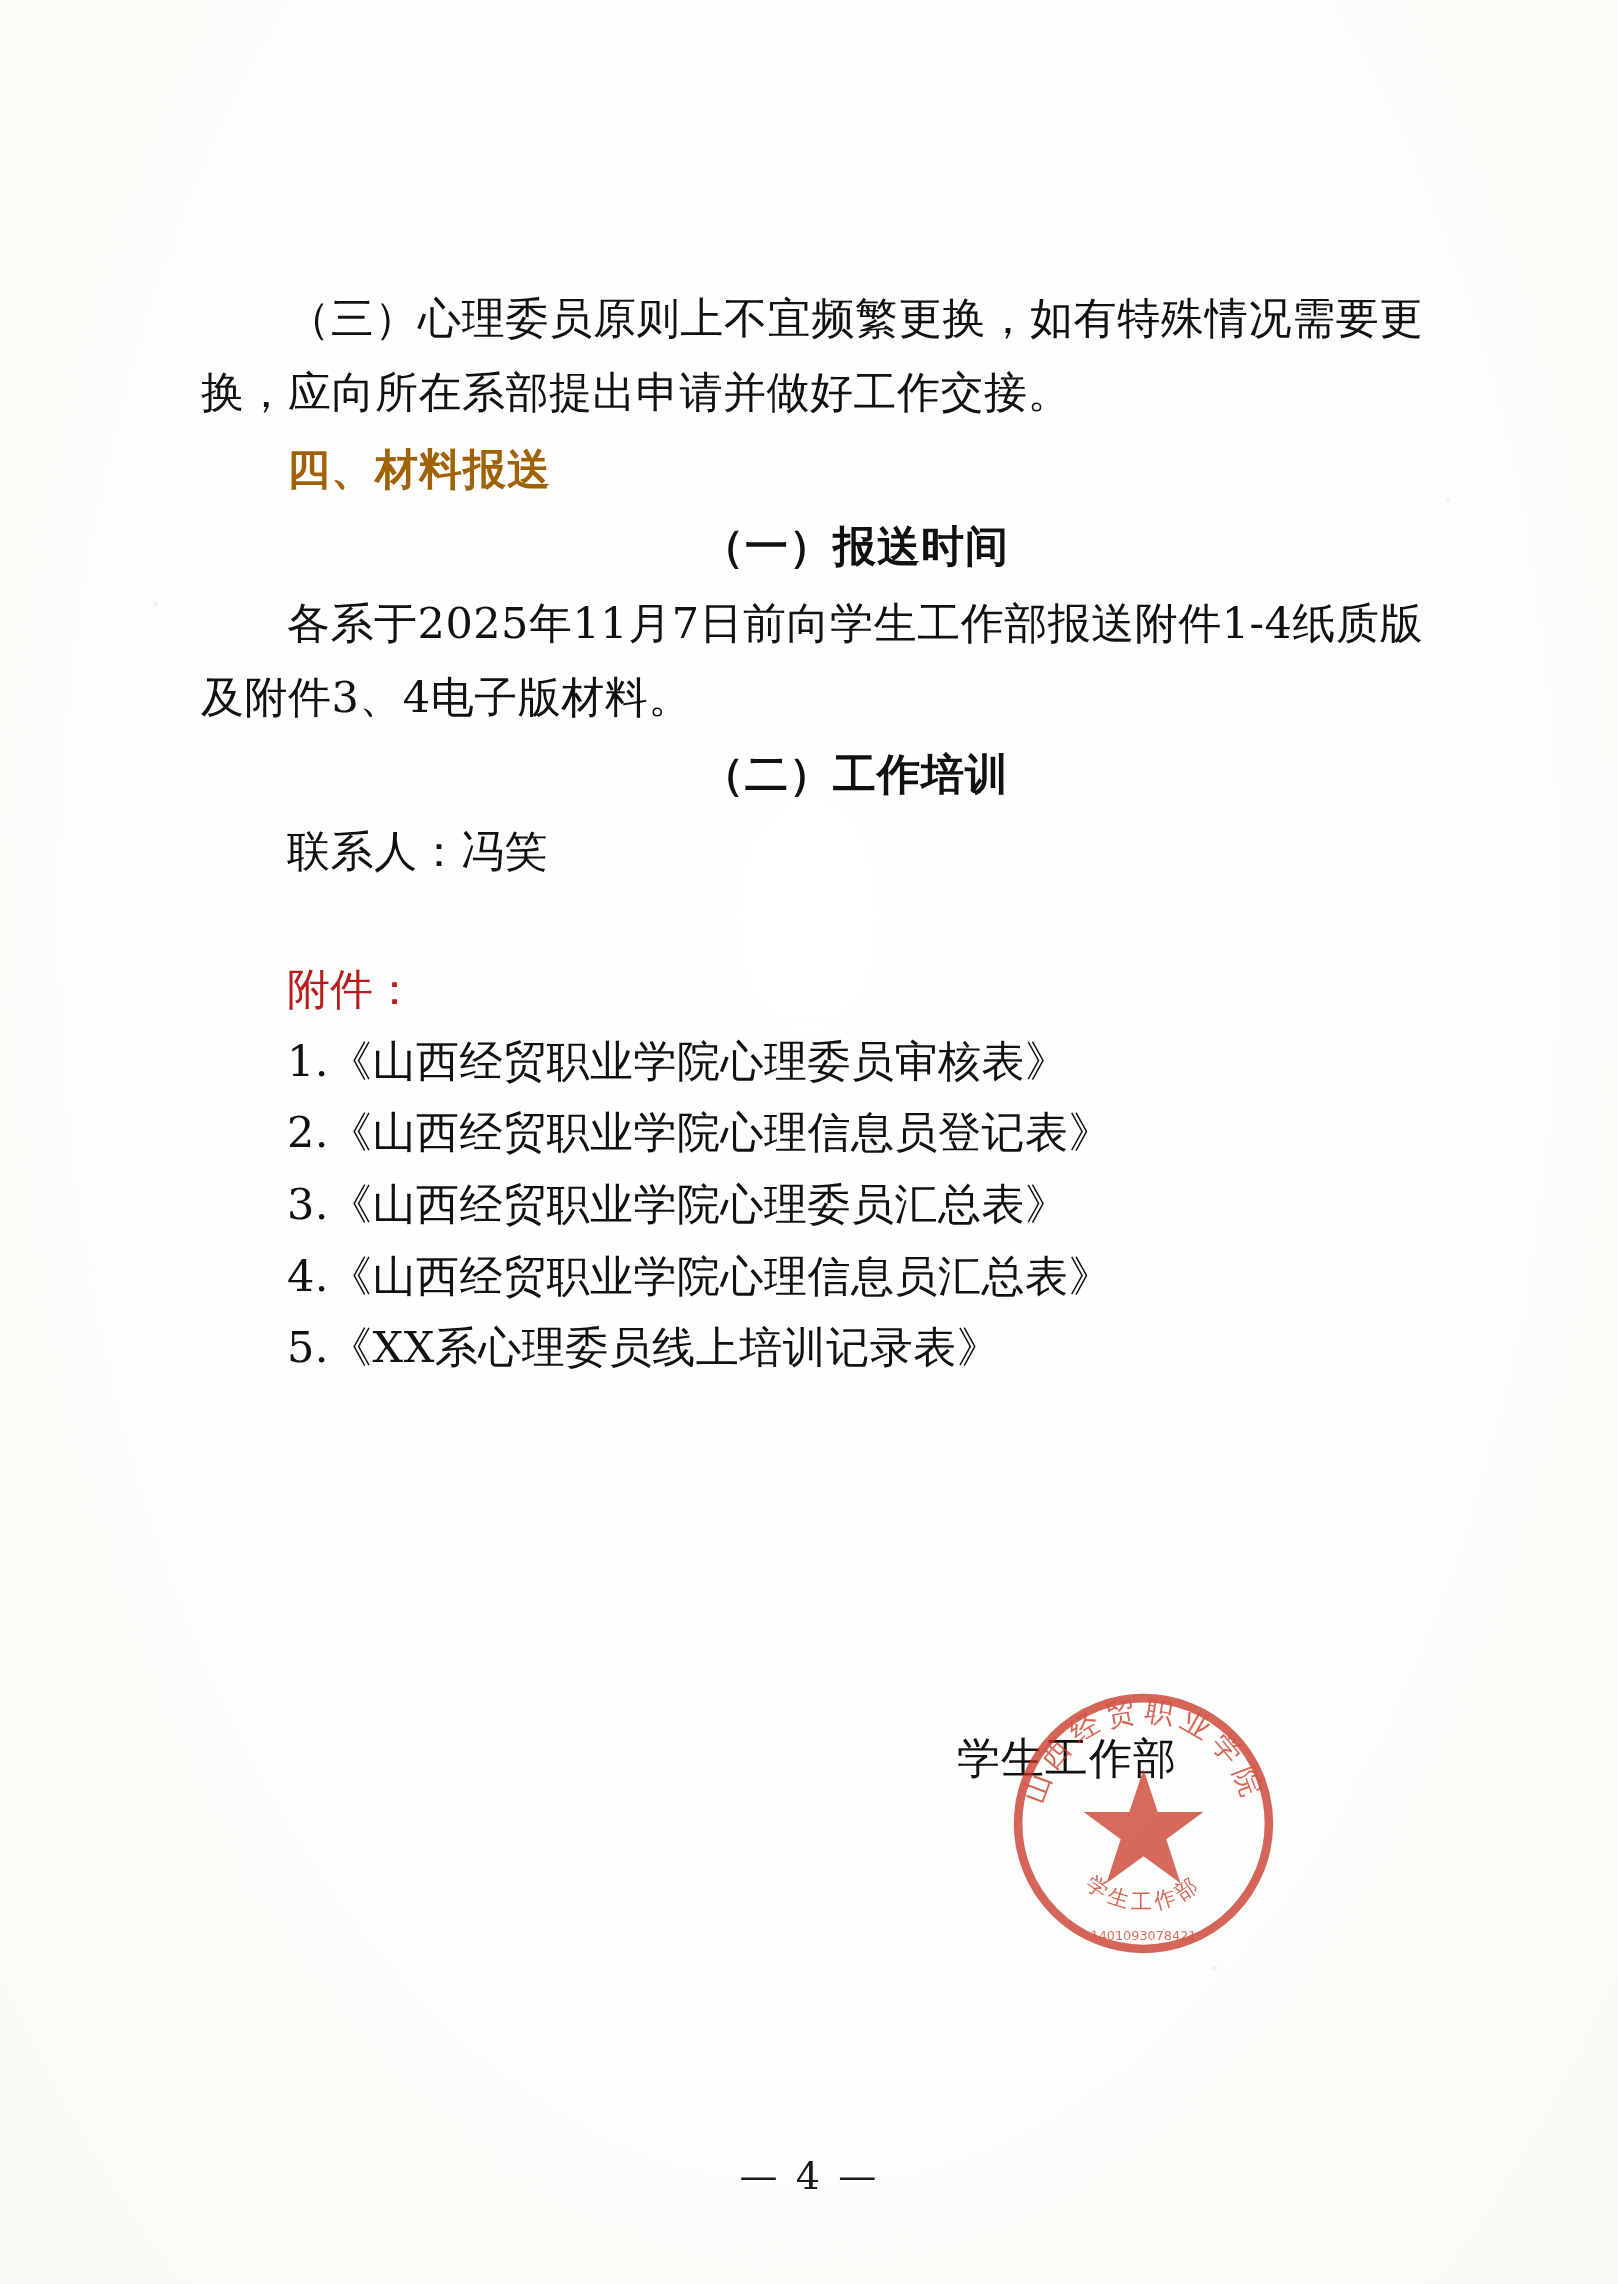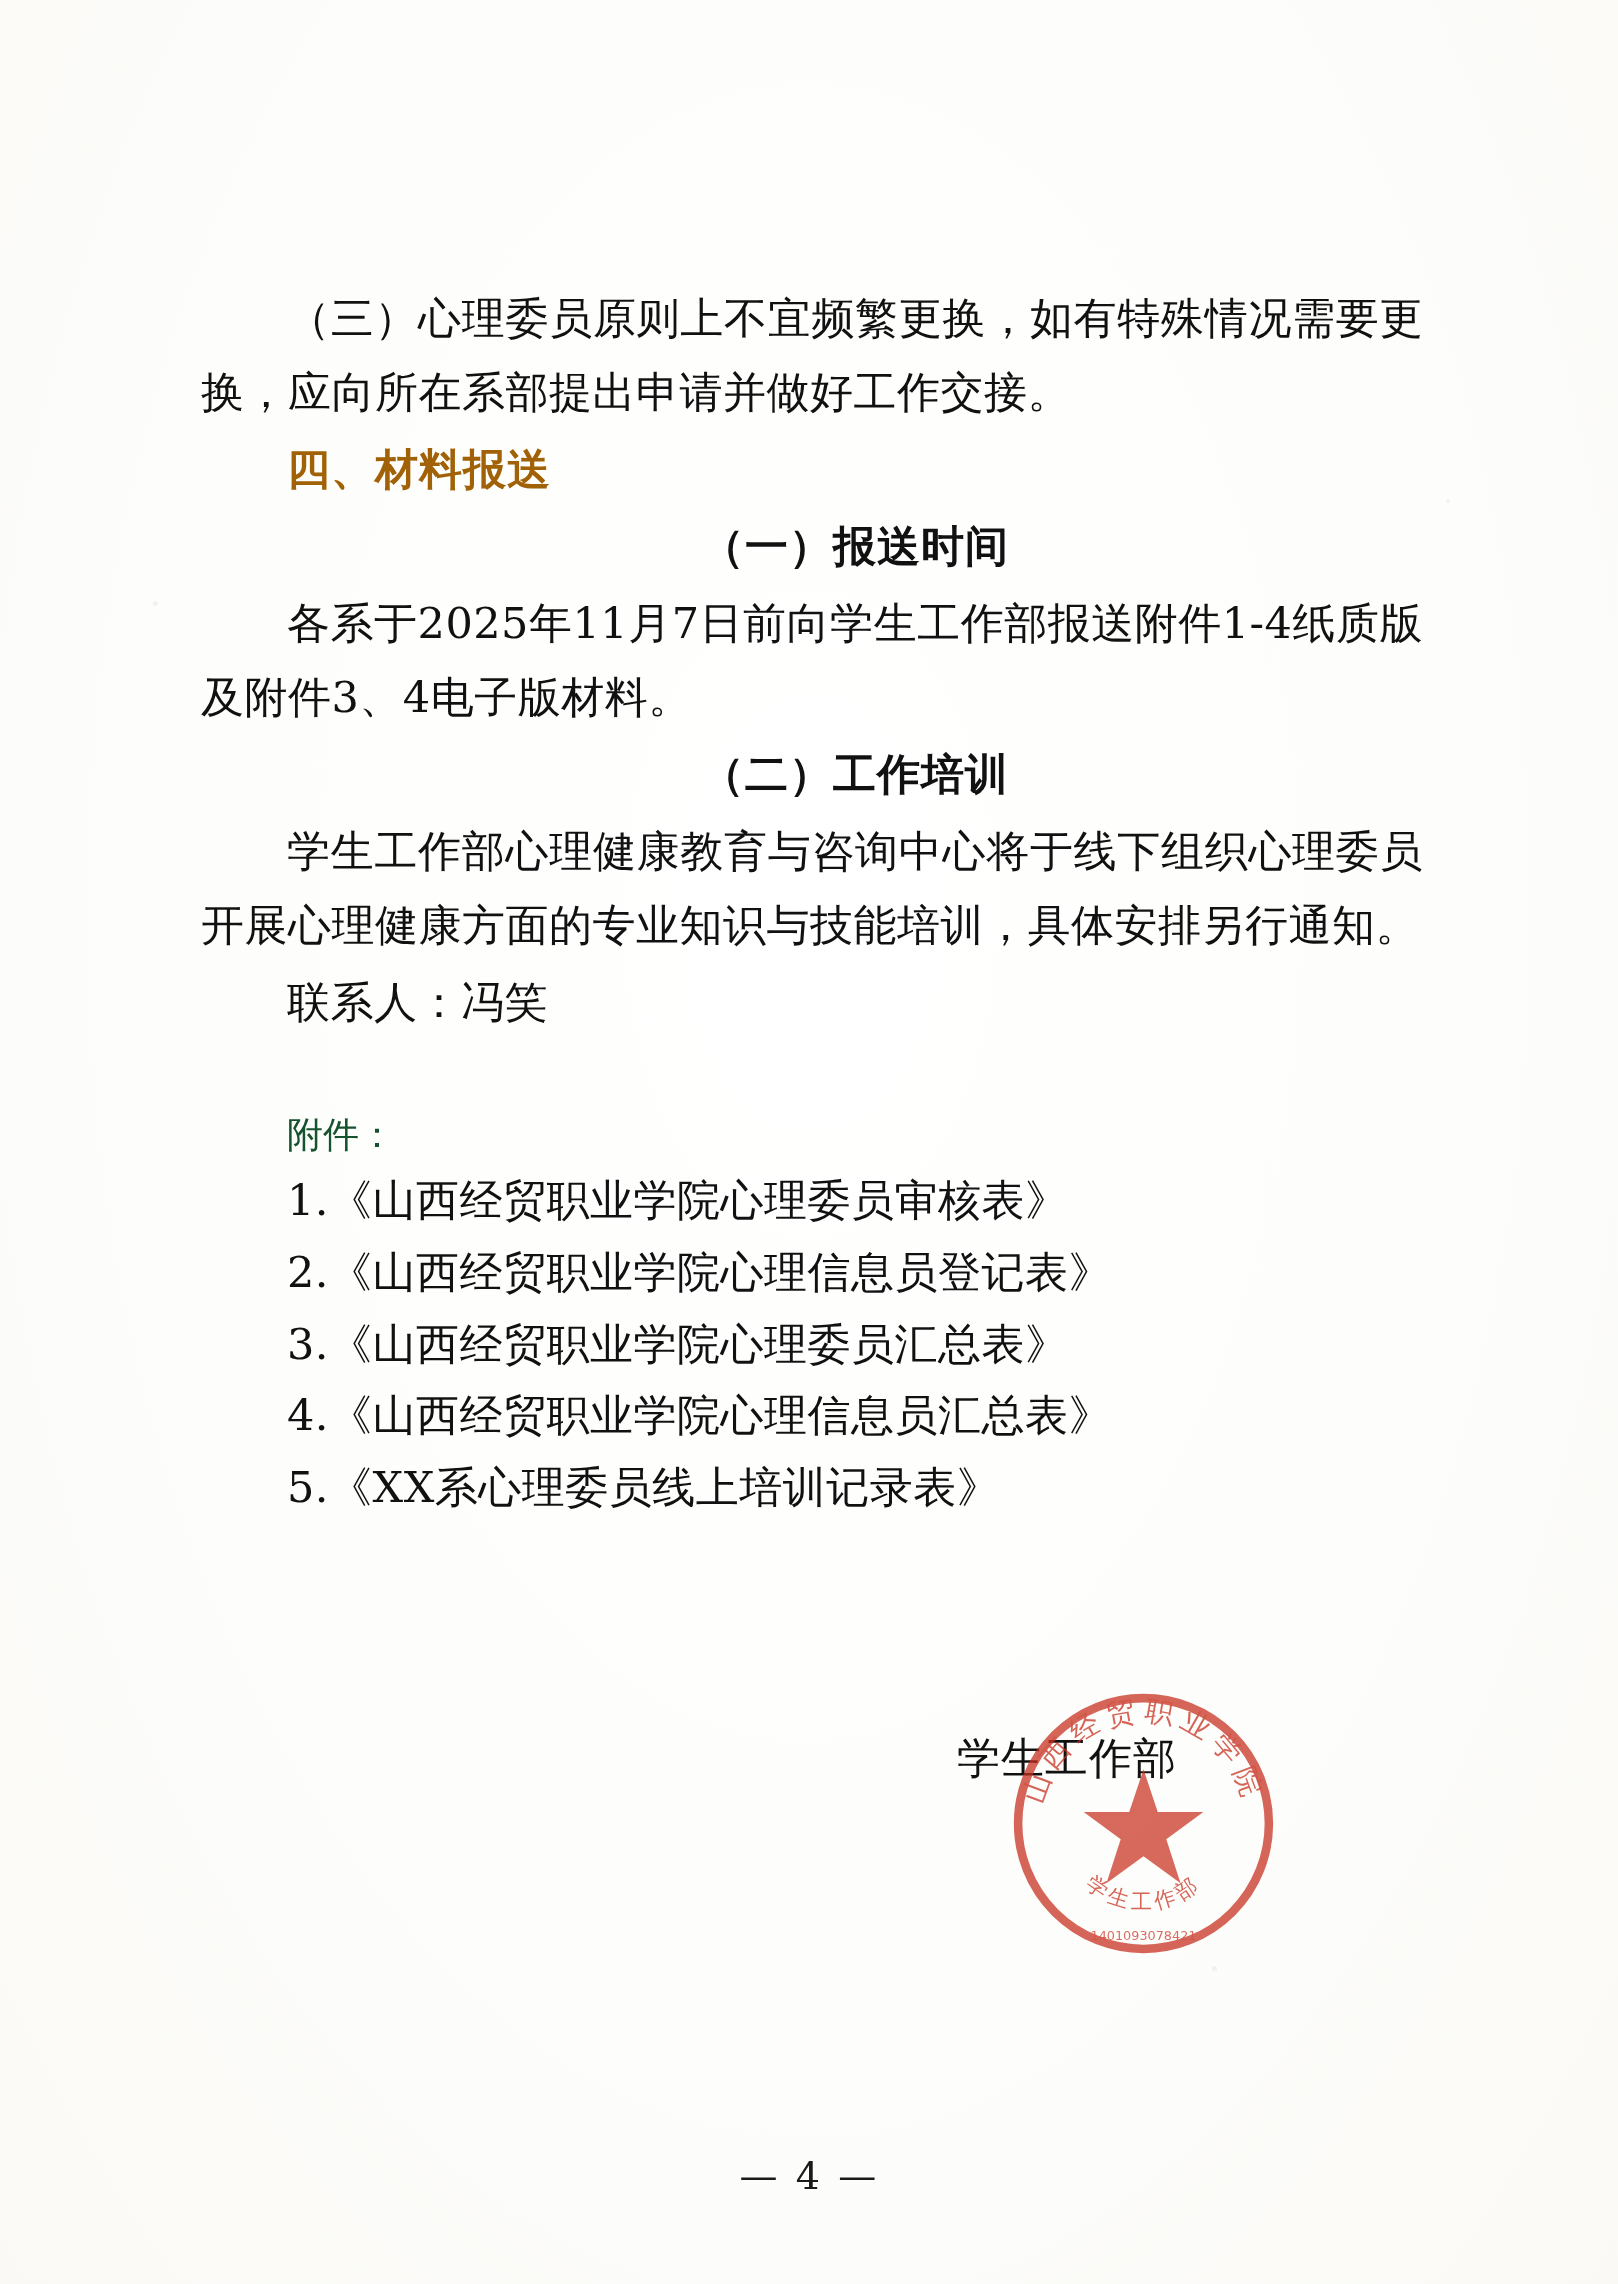--- a/index.html
+++ b/index.html
@@ -66,23 +66,23 @@
     line-height: 1.72;
     color: #111111;
     text-indent: 86px;
     margin: 0;
     letter-spacing: 0.5px;
   }
   .spacer {
     height: 66px;
   }
   .attach-title {
-    font-size: 36px;
+    font-size: 43px;
     line-height: 1.62;
-    color: #14532d;
+    color: #b91c1c;
     text-indent: 86px;
     margin: 0 0 2px 0;
   }
   .attach-item {
     font-size: 43px;
     line-height: 1.62;
     color: #111111;
     text-indent: 86px;
     margin: 0 0 2px 0;
     letter-spacing: 0.5px;
@@ -148,21 +148,20 @@
     <p class="para indent">（三）心理委员原则上不宜频繁更换，如有特殊情况需要更换，应向所在系部提出申请并做好工作交接。</p>
 
     <p class="heading">四、材料报送</p>
 
     <p class="subheading">（一）报送时间</p>
 
     <p class="para indent">各系于2025年11月7日前向学生工作部报送附件1-4纸质版及附件3、4电子版材料。</p>
 
     <p class="subheading">（二）工作培训</p>
 
-    <p class="para indent">学生工作部心理健康教育与咨询中心将于线下组织心理委员开展心理健康方面的专业知识与技能培训，具体安排另行通知。</p>
 
     <p class="contact">联系人：冯笑</p>
 
     <div class="spacer"></div>
 
     <p class="attach-title">附件：</p>
 
     <p class="attach-item">1.《山西经贸职业学院心理委员审核表》</p>
     <p class="attach-item">2.《山西经贸职业学院心理信息员登记表》</p>
     <p class="attach-item">3.《山西经贸职业学院心理委员汇总表》</p>

